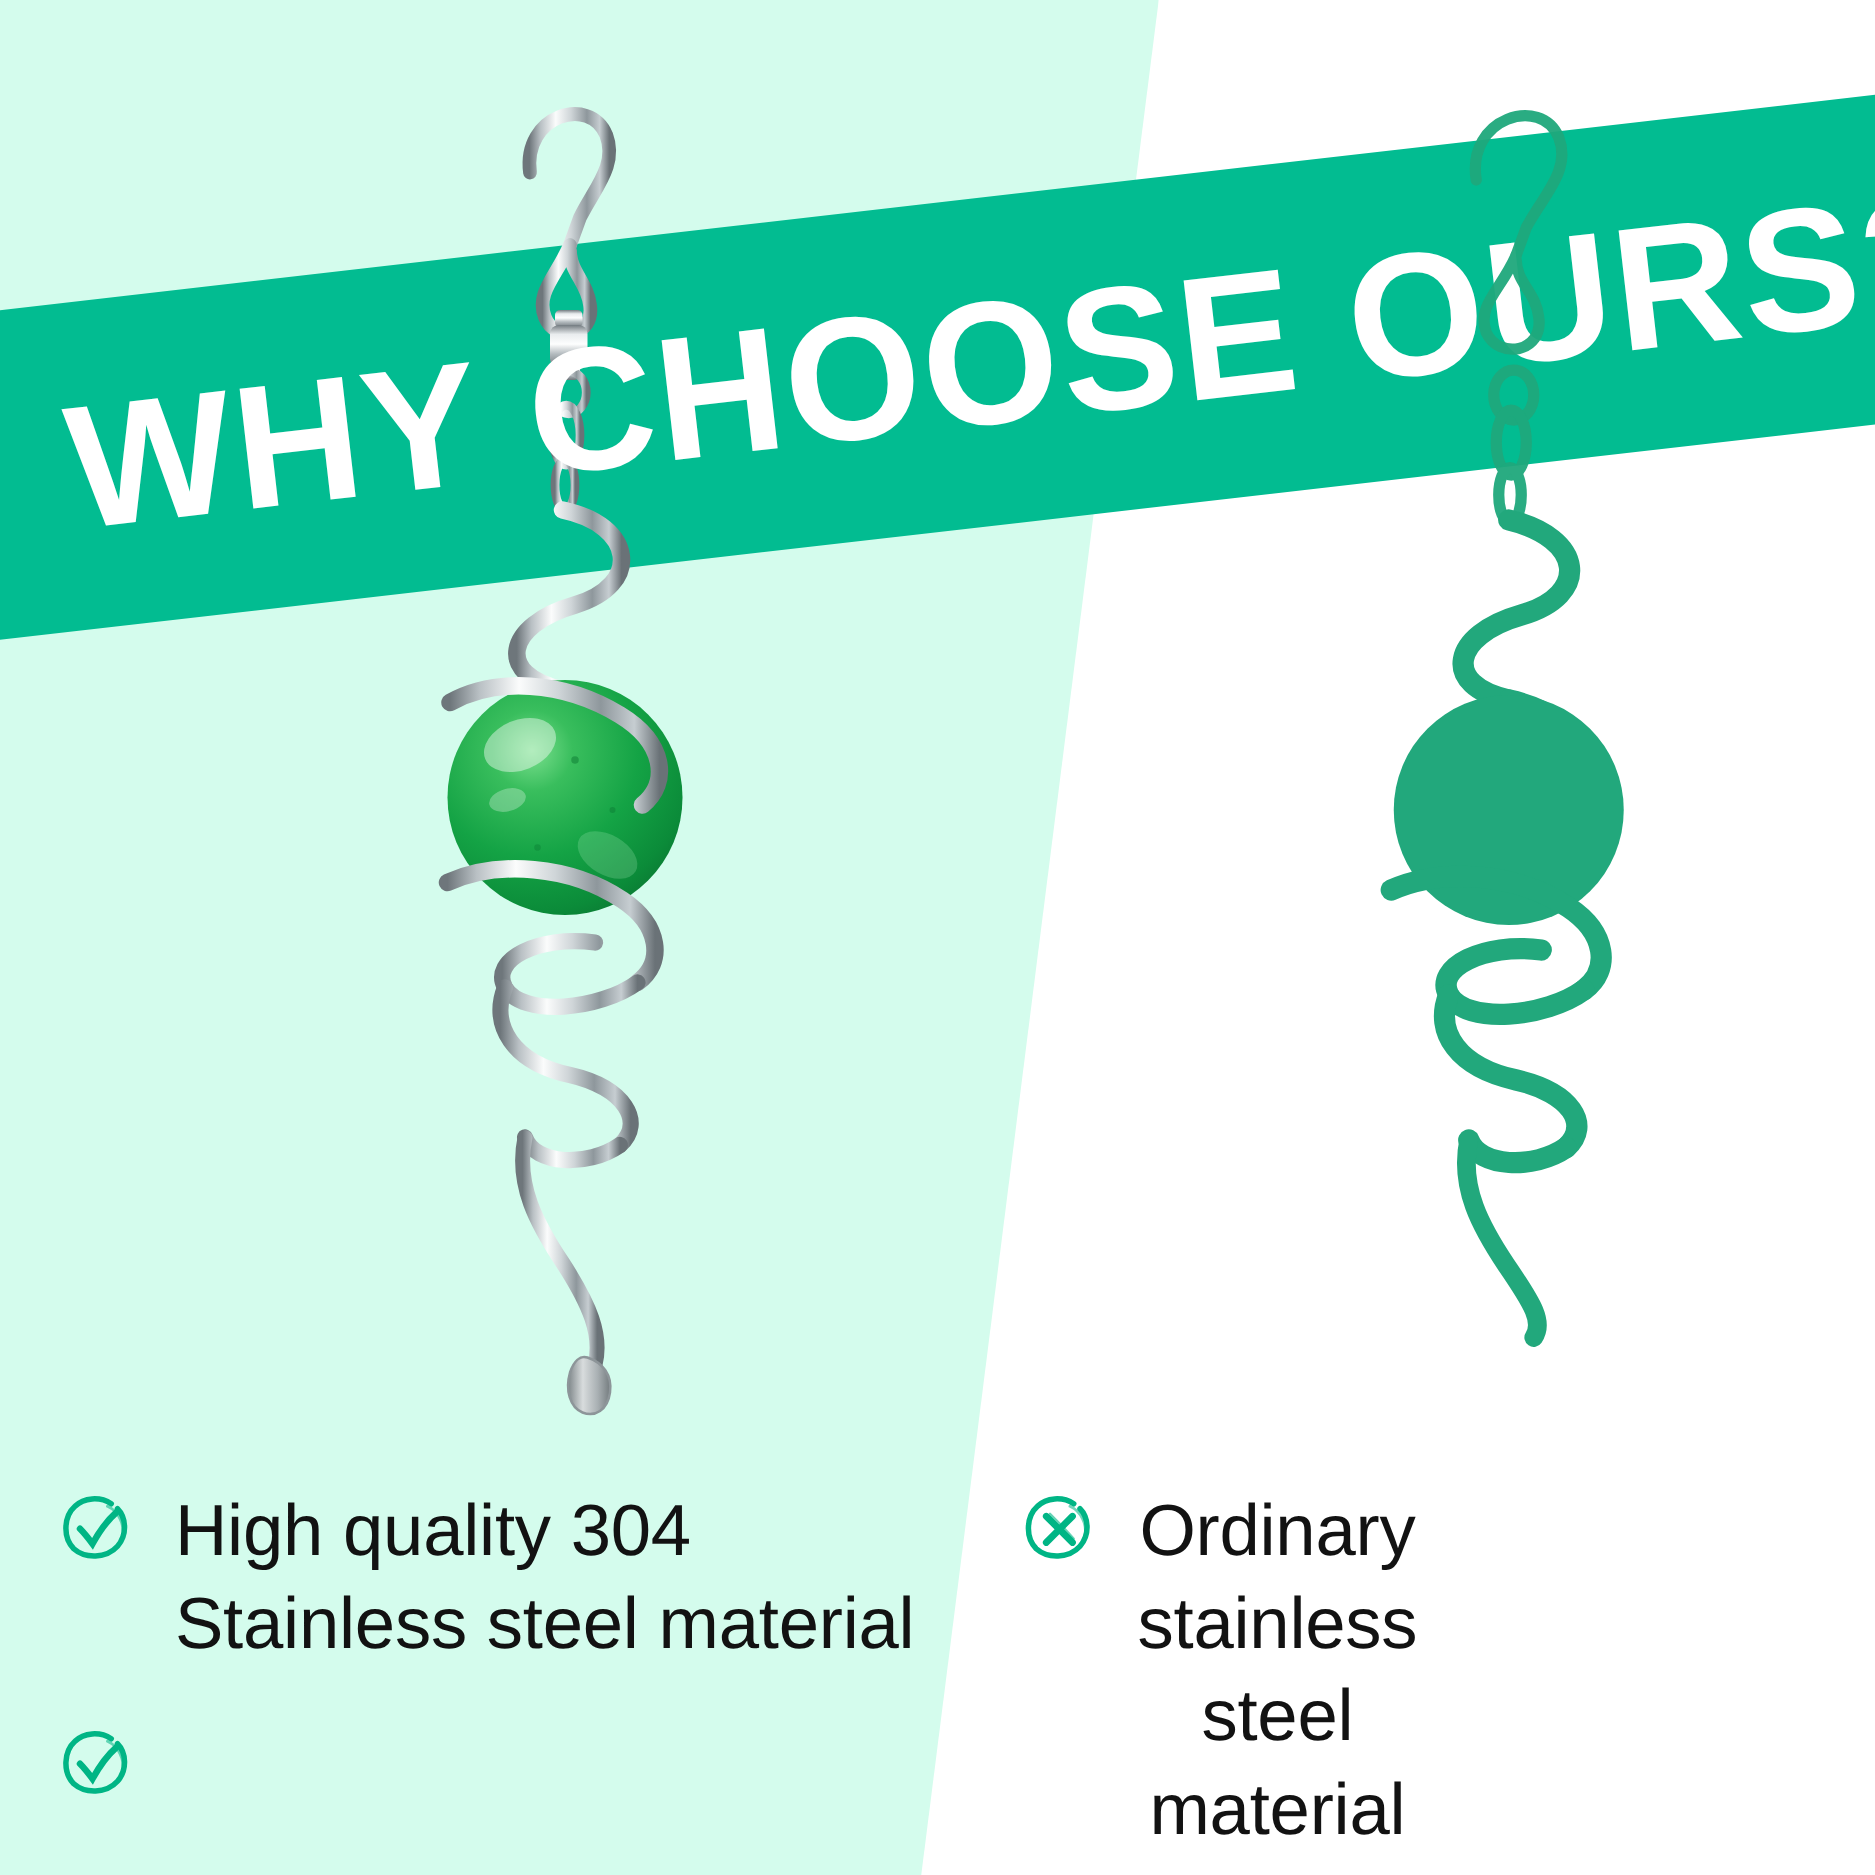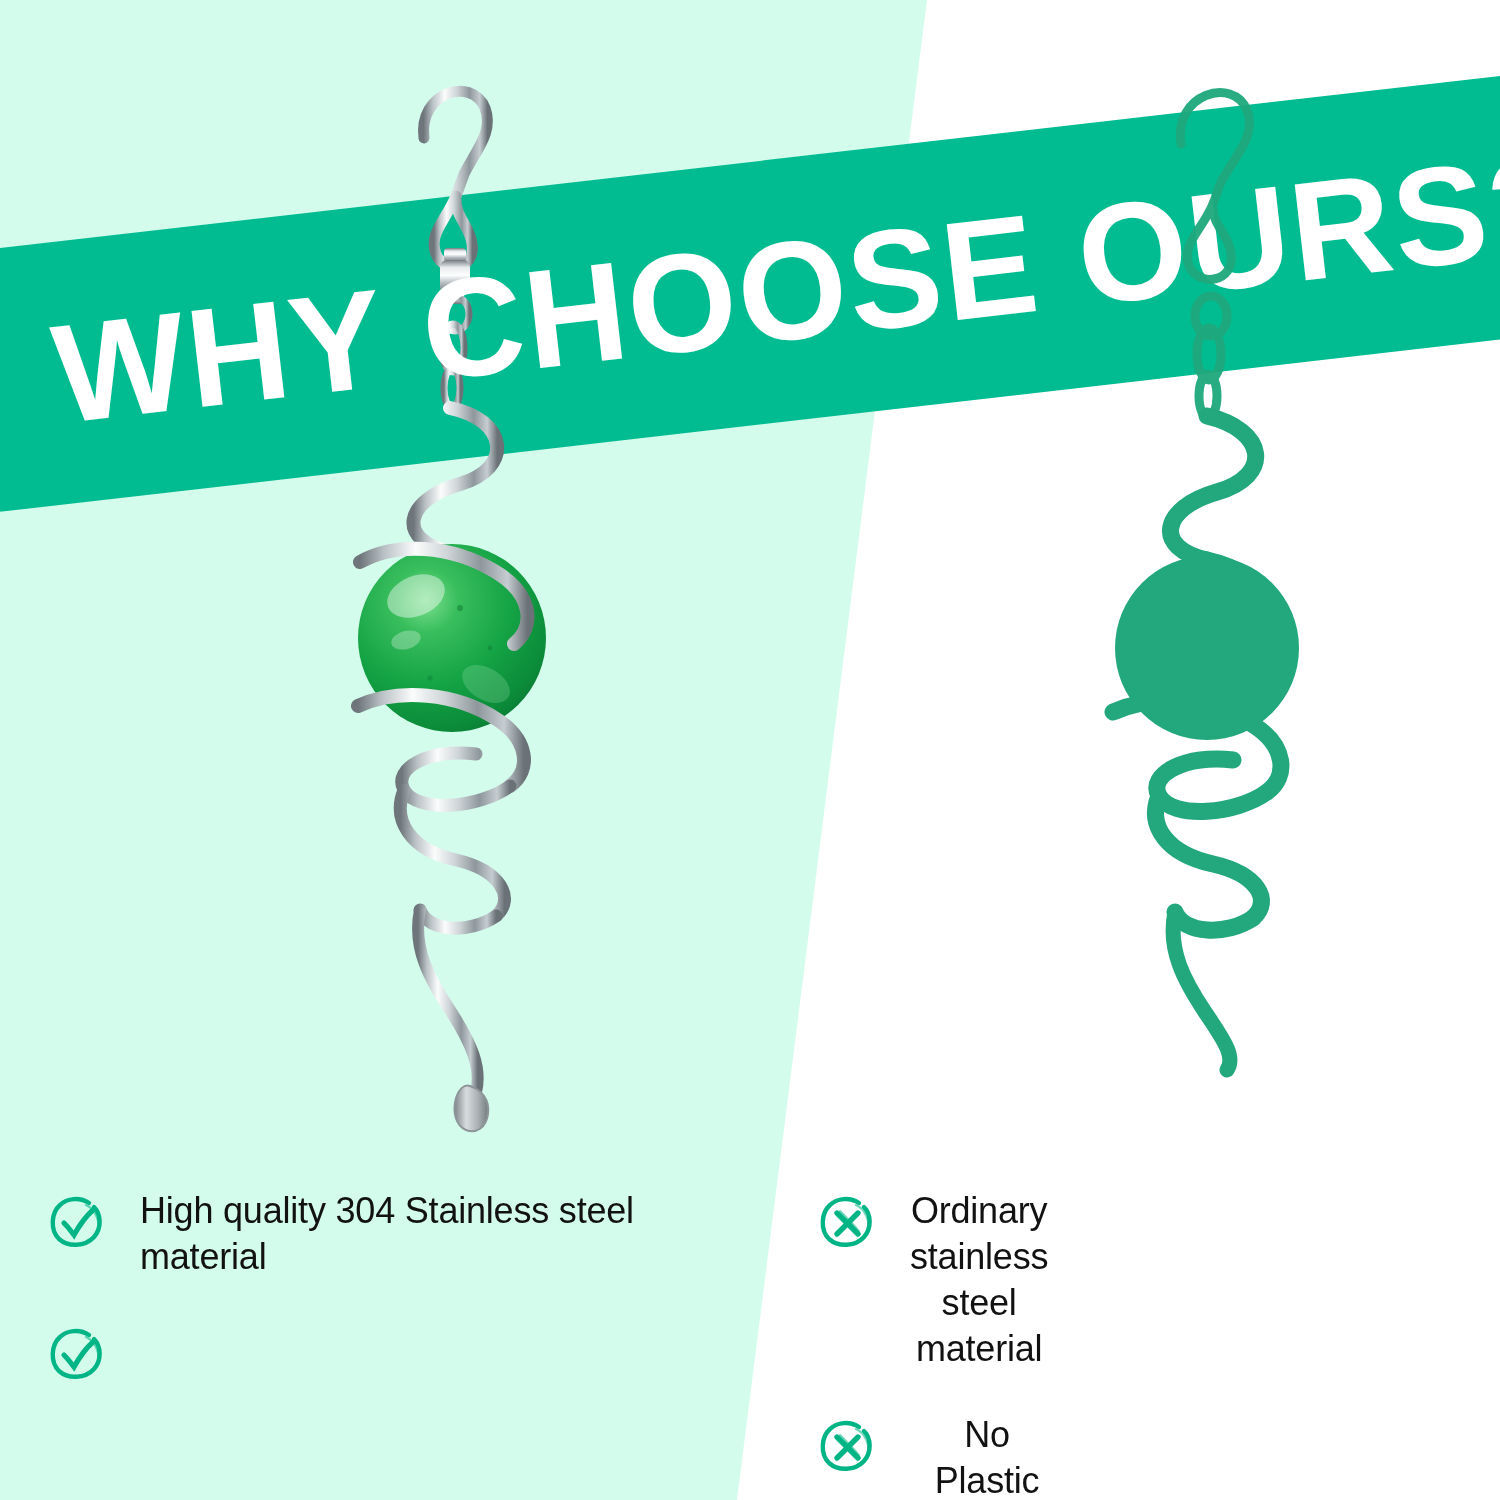--- a/index.html
+++ b/index.html
@@ -78,21 +78,21 @@
   }
   .bullet-icon {
     flex:0 0 auto;
     width:58px; height:58px;
     margin-right:34px;
     margin-top:6px;
   }
   .bullet-icon svg { display:block; width:58px; height:58px; }
   .bullet-text {
     font-family:"Liberation Sans", sans-serif;
-    font-size:36px;
+    font-size:58px;
     line-height:1.28;
     color:#121212;
     letter-spacing:-0.2px;
   }
   .col.left .bullet-text { max-width:600px; }
   .col.right .bullet-text { max-width:600px;text-align:center; }
 </style>
 </head>
 <body>
 

